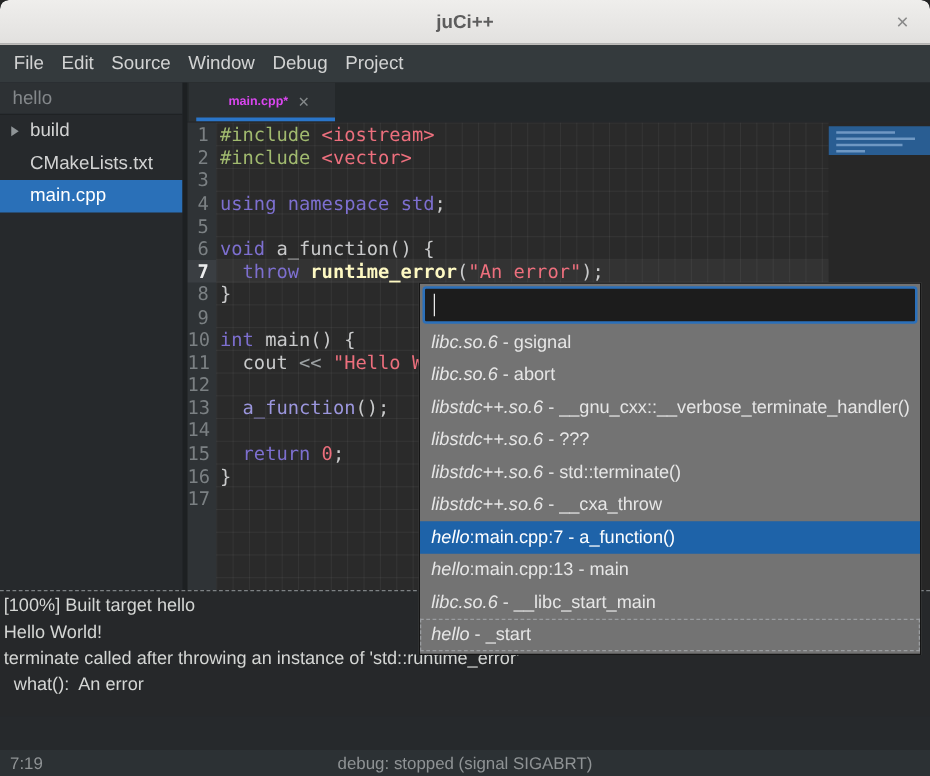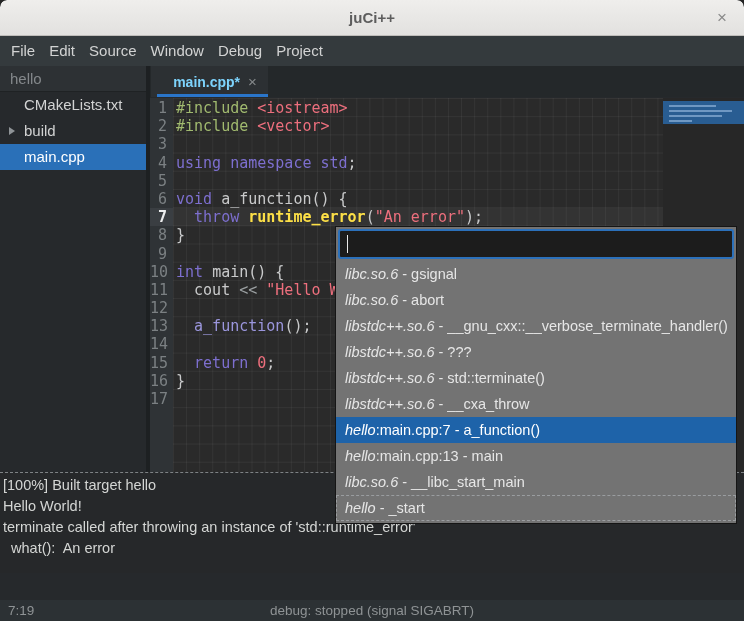--- a/index.html
+++ b/index.html
@@ -27,21 +27,21 @@
   .sb-item { height:26px; line-height:26px; color:#d2d3d3; font-size:15px; position:relative; padding-left:24px; }
   .sb-item.selected { background:#2a70b8; color:#ffffff; }
   .expander { position:absolute; left:9px; top:9px; width:0; height:0;
     border-left:6px solid #8f9497; border-top:4px solid transparent; border-bottom:4px solid transparent; }
   .v-divider { position:absolute; left:146px; top:66px; width:4px; bottom:122px; background:#1d2022; }
 
   
   .tabbar { position:absolute; left:150px; right:0; top:66px; height:31px; background:#24282a; }
   .tab { position:absolute; left:1px; top:0; width:117px; height:31px; background:#2c3033;
     display:flex; align-items:center; justify-content:center; gap:8px; }
-  .tab-label { font-size:14px; font-weight:bold; color:#7dd3fc;margin-left:11px; }
+  .tab-label { font-size:10px; font-weight:bold; color:#d946ef;margin-left:11px; }
   .tab-close { color:#85898b; font-size:15px; line-height:14px; }
   .tab-underline { position:absolute; left:7px; bottom:0; width:111px; height:3px; background:#2a75c9; }
 
   
   .editor { position:absolute; left:150px; right:0; top:98px; bottom:122px; background:#2a2a2a; overflow:hidden; }
   .gutter-bg { position:absolute; left:0; top:0; bottom:0; width:23px; background:#2f3336; }
   .grid-bg { position:absolute; left:23px; top:0; bottom:0; width:490px;
     background-image:
       linear-gradient(to right, rgba(255,255,255,.05) 1px, transparent 1px),
       linear-gradient(to bottom, rgba(255,255,255,.05) 1px, transparent 1px);
@@ -55,21 +55,21 @@
   .code-line.current .ln { background:#3a3e42; color:#ecedee; font-weight:bold; }
   .code-text { position:relative; margin-left:3px; font:15px/18.2px "DejaVu Sans Mono",monospace;
     white-space:pre; color:#c9cacb; }
   .tok-preproc { color:#a1ba6f; }
   .tok-string { color:#ed6f7d;margin-top:16px; }
   .tok-number { color:#ed6f7d; }
   .tok-keyword { color:#7d6fcf; }
   .tok-plain { color:#c9cacb; }
   .tok-operator { color:#9ba0a2; }
   .tok-function-call { color:#9b96dd; }
-  .tok-function-bold { color:#fde047; font-weight:bold; }
+  .tok-function-bold { color:#fef9c3; font-weight:bold; }
   .tok-identifier { color:#c9cacb; }
 
   
   .tooltip { position:absolute; left:513px; right:0; top:3px; height:23px; background:#295d92;
     padding:4px 0 0 6px; overflow:hidden; }
   .tline { height:2px; background:rgba(170,200,235,.55); margin-bottom:3px; }
   .tline:nth-of-type(1){ width:62%; }
   .tline:nth-of-type(2){ width:84%; }
   .tline:nth-of-type(3){ width:70%; }
   .tline:nth-of-type(4){ width:30%; }
@@ -115,22 +115,22 @@
       <div class="menu-item">Edit</div>
       <div class="menu-item">Source</div>
       <div class="menu-item">Window</div>
       <div class="menu-item">Debug</div>
       <div class="menu-item">Project</div>
     </div>
 
   <div class="sidebar">
     <div class="sb-header">hello</div>
     <div>
+        <div class="sb-item"><span class="expander"></span><span>build</span></div>
         <div class="sb-item"><span>CMakeLists.txt</span></div>
-        <div class="sb-item"><span class="expander"></span><span>build</span></div>
         <div class="sb-item selected"><span>main.cpp</span></div>
       </div>
   </div>
 
   <div class="v-divider"></div>
 
   <div class="tabbar">
     <div class="tab">
       <span class="tab-label">main.cpp*</span>
       <span class="tab-close">×</span>

